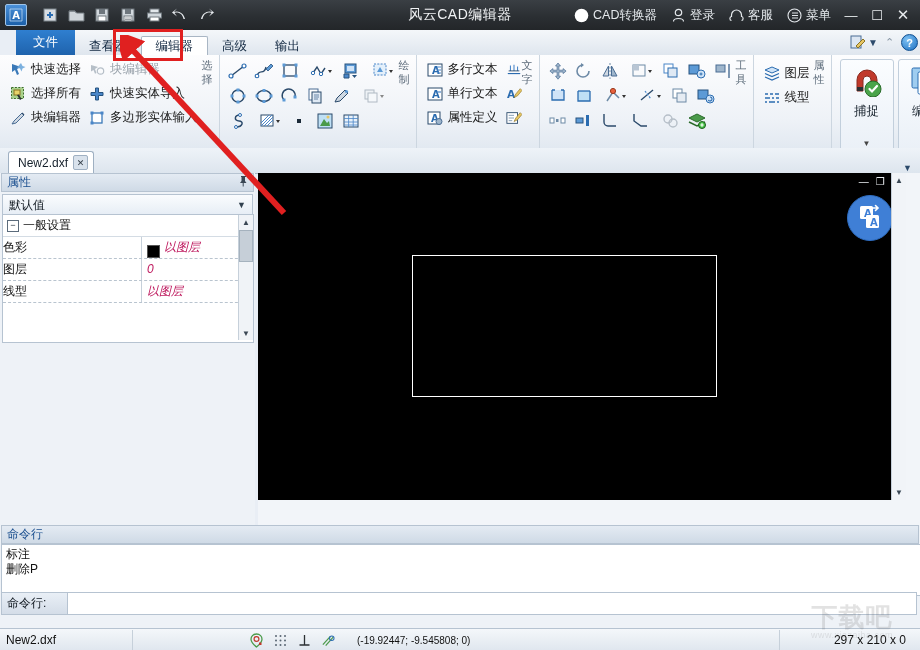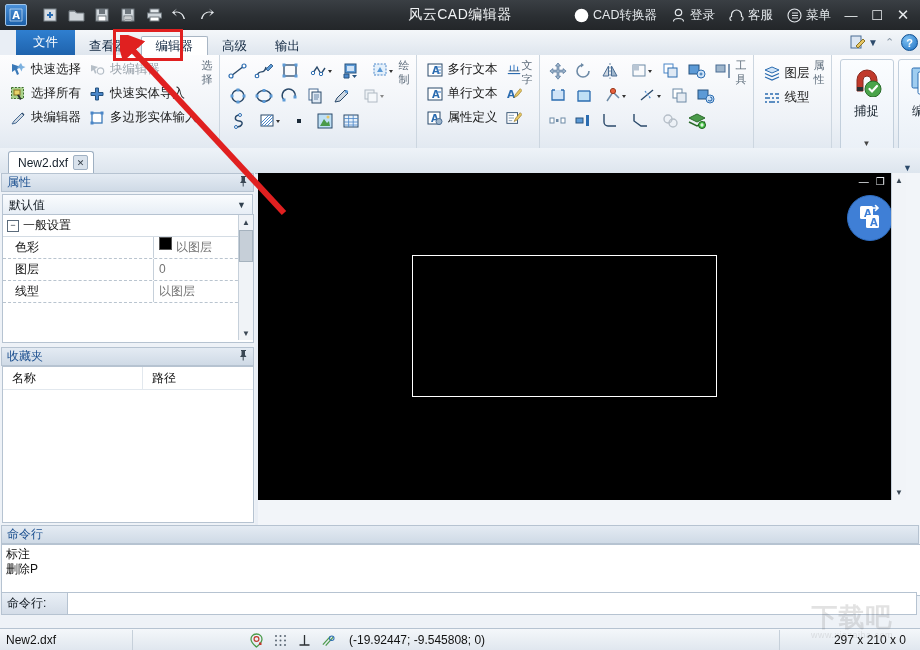--- a/index.html
+++ b/index.html
@@ -149,31 +149,31 @@
     padding-left:6px;font-size:12px;color:#101820;
   }
   .combo .cv{margin-left:auto;margin-right:6px;font-size:9px;color:#31414f;}
   .proptable{
     position:absolute;left:2px;top:41px;width:250px;height:127px;
     background:#fff;border:1px solid #b6c3d1;overflow:hidden;
   }
   .prow{display:flex;height:21px;align-items:center;border-bottom:1px dashed #b9c4cf;}
   .prow.grp{background:#fff;border-bottom:1px solid #d4dce4;}
   .pname{
-    width:138px;flex:0 0 138px;padding-left:12px;font-size:12px;color:#111;
+    width:138px;flex:0 0 138px;padding-left:0;font-size:12px;color:#111;
     border-right:1px solid #c6d0da;height:21px;line-height:21px;overflow:hidden;
   }
   .prow.grp .pname{padding-left:4px;display:flex;align-items:center;gap:4px;border-right:none;}
   .pexp{
     width:10px;height:10px;border:1px solid #5b6b7b;display:flex;align-items:center;
     justify-content:center;font-size:9px;line-height:1;color:#1b2a38;background:#fff;
   }
   .pval{
-    flex:1;padding-left:5px;font-size:12px;color:#737373;height:21px;line-height:21px;
-    display:flex;align-items:flex-start;gap:4px;overflow:hidden;
+    flex:1;padding-left:5px;font-size:12px;color:#be185d;height:21px;line-height:21px;
+    display:flex;align-items:flex-end;gap:4px;overflow:hidden;font-style:italic;
   }
   .swatch{width:11px;height:11px;background:#000;border:1px solid #555;display:inline-block;}
   .pscroll{
     position:absolute;right:0;top:0;width:14px;height:125px;background:#f0f3f7;
     border-left:1px solid #c6d0da;display:flex;flex-direction:column;align-items:center;
   }
   .pscroll .ar{height:14px;display:flex;align-items:center;justify-content:center;font-size:8px;color:#3a4754;}
   .pscroll .thumb{width:12px;height:30px;background:#c6cfd8;border:1px solid #a5b2be;margin-top:1px;}
   .pscroll .spacer{flex:1;}
   .favpanel{position:absolute;left:0;top:174px;width:255px;height:178px;}
@@ -262,21 +262,21 @@
     background:linear-gradient(#f4f7fa,#dfe6ee);border-top:1px solid #b6c3d1;
     display:flex;align-items:center;
   }
   .sb-cell{
     height:21px;display:flex;align-items:center;padding:0 6px;font-size:12px;color:#111;
     border-right:1px solid #c6d0da;
   }
   .sb-file{width:120px;flex:0 0 120px;}
   .sb-mid{flex:1;display:flex;align-items:center;gap:9px;padding-left:116px;}
   .sb-ico{width:15px;height:15px;display:flex;align-items:center;justify-content:center;}
-  .sb-coords{font-size:12px;color:#111;margin-left:4px;}
+  .sb-coords{font-size:10px;color:#111;margin-left:12px;}
   .sb-right{width:120px;flex:0 0 120px;justify-content:flex-end;border-right:none;padding-right:14px;}
   .sb-gap{width:80px;flex:0 0 80px;border-right:1px solid #c6d0da;height:21px;}
 
   
   .anno-rect{
     position:absolute;left:113px;top:29px;width:64px;height:26px;
     border:3px solid #e02020;pointer-events:none;
   }
   .anno-arrow{position:absolute;left:120px;top:35px;width:200px;height:185px;pointer-events:none;}
 
@@ -923,37 +923,20 @@
       </div>
 
       <div class="pscroll">
         <div class="ar">▲</div>
         <div class="thumb"></div>
         <div class="spacer"></div>
         <div class="ar">▼</div>
       </div>
     </div>
 
-    <div class="favpanel">
-      <div class="panelhead favhead-bar">
-        <span>收藏夹</span>
-        <span class="pin">
-          <svg width="9" height="11" viewBox="0 0 9 11">
-              <path d="M2 0h5v1H6v4l1.5 2H1L2.5 5V1H2Z" fill="#3a4754"></path>
-              <path d="M4.2 7v3.5" stroke="#3a4754" stroke-width="1"></path>
-            </svg>
-        </span>
-      </div>
-      <div class="favbody">
-        <div class="favcols">
-          <div class="favcol c1">名称</div>
-          <div class="favcol c2">路径</div>
-        </div>
-      </div>
-    </div>
   </div>
 
   <div class="canvaswrap">
     <div class="canvas">
       <div class="mdi-ctrls">
         <span>—</span>
         <span>❐</span>
         <span>✕</span>
       </div>
       <div class="drawrect"></div>

